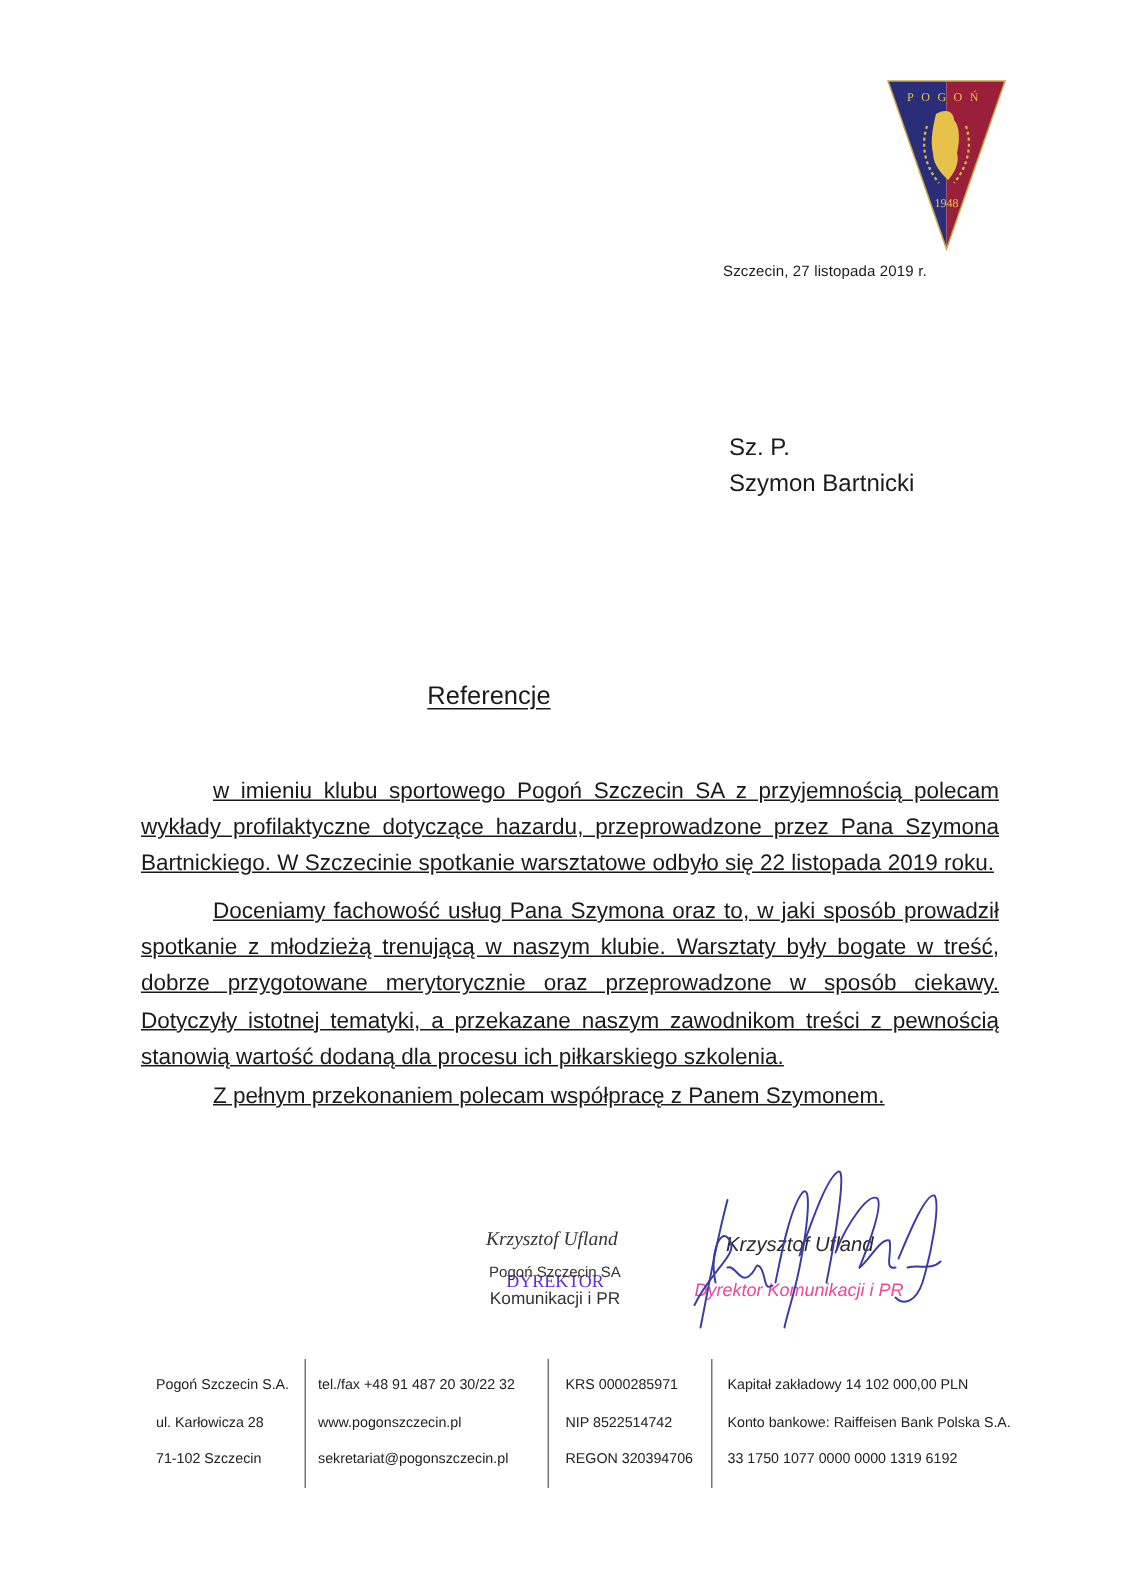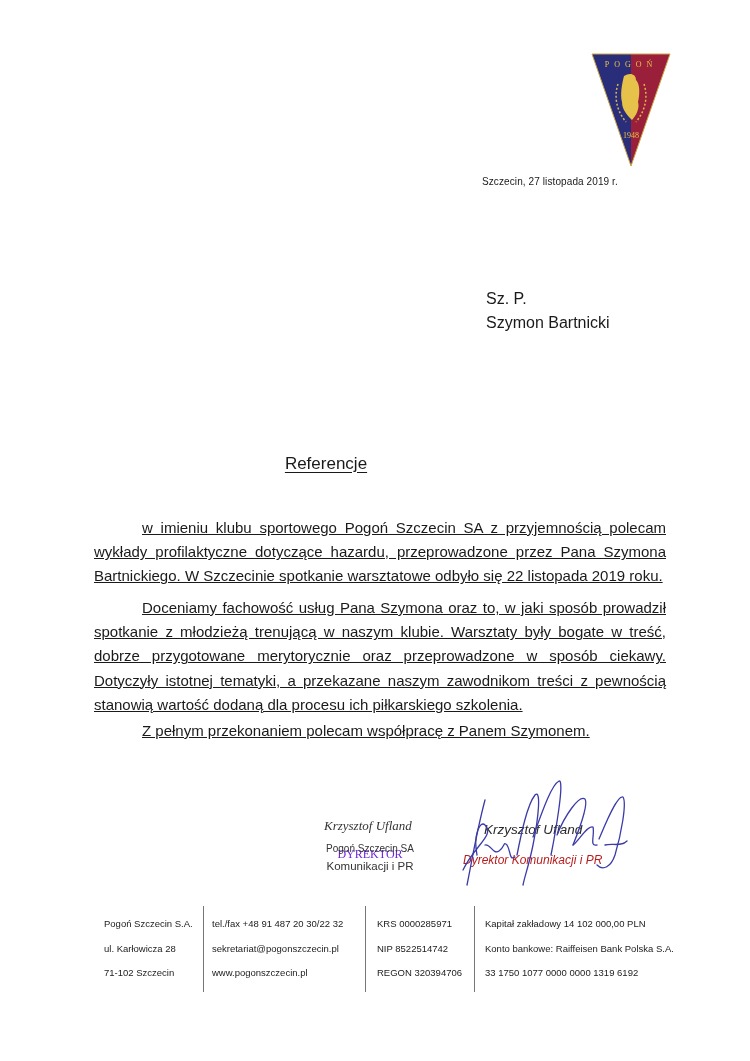--- a/index.html
+++ b/index.html
@@ -27,21 +27,21 @@
     .stamp-name { left: 324px; top: 818px; font-family: "Liberation Serif", "DejaVu Serif", serif;
                   font-style: italic; font-size: 13px; color: #333; }
     .stamp-title { left: 322px; top: 848px; width: 96px; text-align: center;
                    font-family: "Liberation Serif", "DejaVu Serif", serif; font-size: 12px; color: #6d28d9;
                    line-height: 13px; }
     .stamp-sub { left: 322px; top: 860px; width: 96px; text-align: center; font-size: 11.5px; color: #333;
                  line-height: 13px; }
     .stamp-sub2 { left: 322px; top: 843px; width: 96px; text-align: center; font-size: 10px; color: #333; }
 
     .sig-name { left: 484px; top: 822px; font-style: italic; font-size: 13.5px; color: #2a2a2a; }
-    .sig-title { left: 463px; top: 853px; font-style: italic; font-size: 12px; color: #b91c1c; }
+    .sig-title { left: 463px; top: 853px; font-style: italic; font-size: 12px; color: #ec4899; }
     #signature { left: 455px; top: 775px; width: 180px; height: 120px; }
 
     
     .footer { top: 912px; font-size: 9.5px; color: #222; line-height: 24.5px; }
     .f1 { left: 104px; }
     .f2 { left: 212px; }
     .f3 { left: 377px; }
     .f4 { left: 485px; }
     .sep { width: 1px; background: #777; top: 906px; height: 86px; }
     .s1 { left: 203px; }
@@ -116,22 +116,22 @@
 <div class="abs sep s2"></div>
 <div class="abs sep s3"></div>
 
 <div class="abs footer f1">
   <span class="f-line">Pogoń Szczecin S.A.</span>
   <span class="f-line">ul. Karłowicza 28</span>
   <span class="f-line">71-102 Szczecin</span>
 </div>
 <div class="abs footer f2">
   <span class="f-line">tel./fax +48 91 487 20 30/22 32</span>
+  <span class="f-line">www.pogonszczecin.pl</span>
   <span class="f-line">sekretariat@pogonszczecin.pl</span>
-  <span class="f-line">www.pogonszczecin.pl</span>
 </div>
 <div class="abs footer f3">
   <span class="f-line">KRS 0000285971</span>
   <span class="f-line">NIP 8522514742</span>
   <span class="f-line">REGON 320394706</span>
 </div>
 <div class="abs footer f4">
   <span class="f-line">Kapitał zakładowy 14 102 000,00 PLN</span>
   <span class="f-line">Konto bankowe: Raiffeisen Bank Polska S.A.</span>
   <span class="f-line">33 1750 1077 0000 0000 1319 6192</span>

